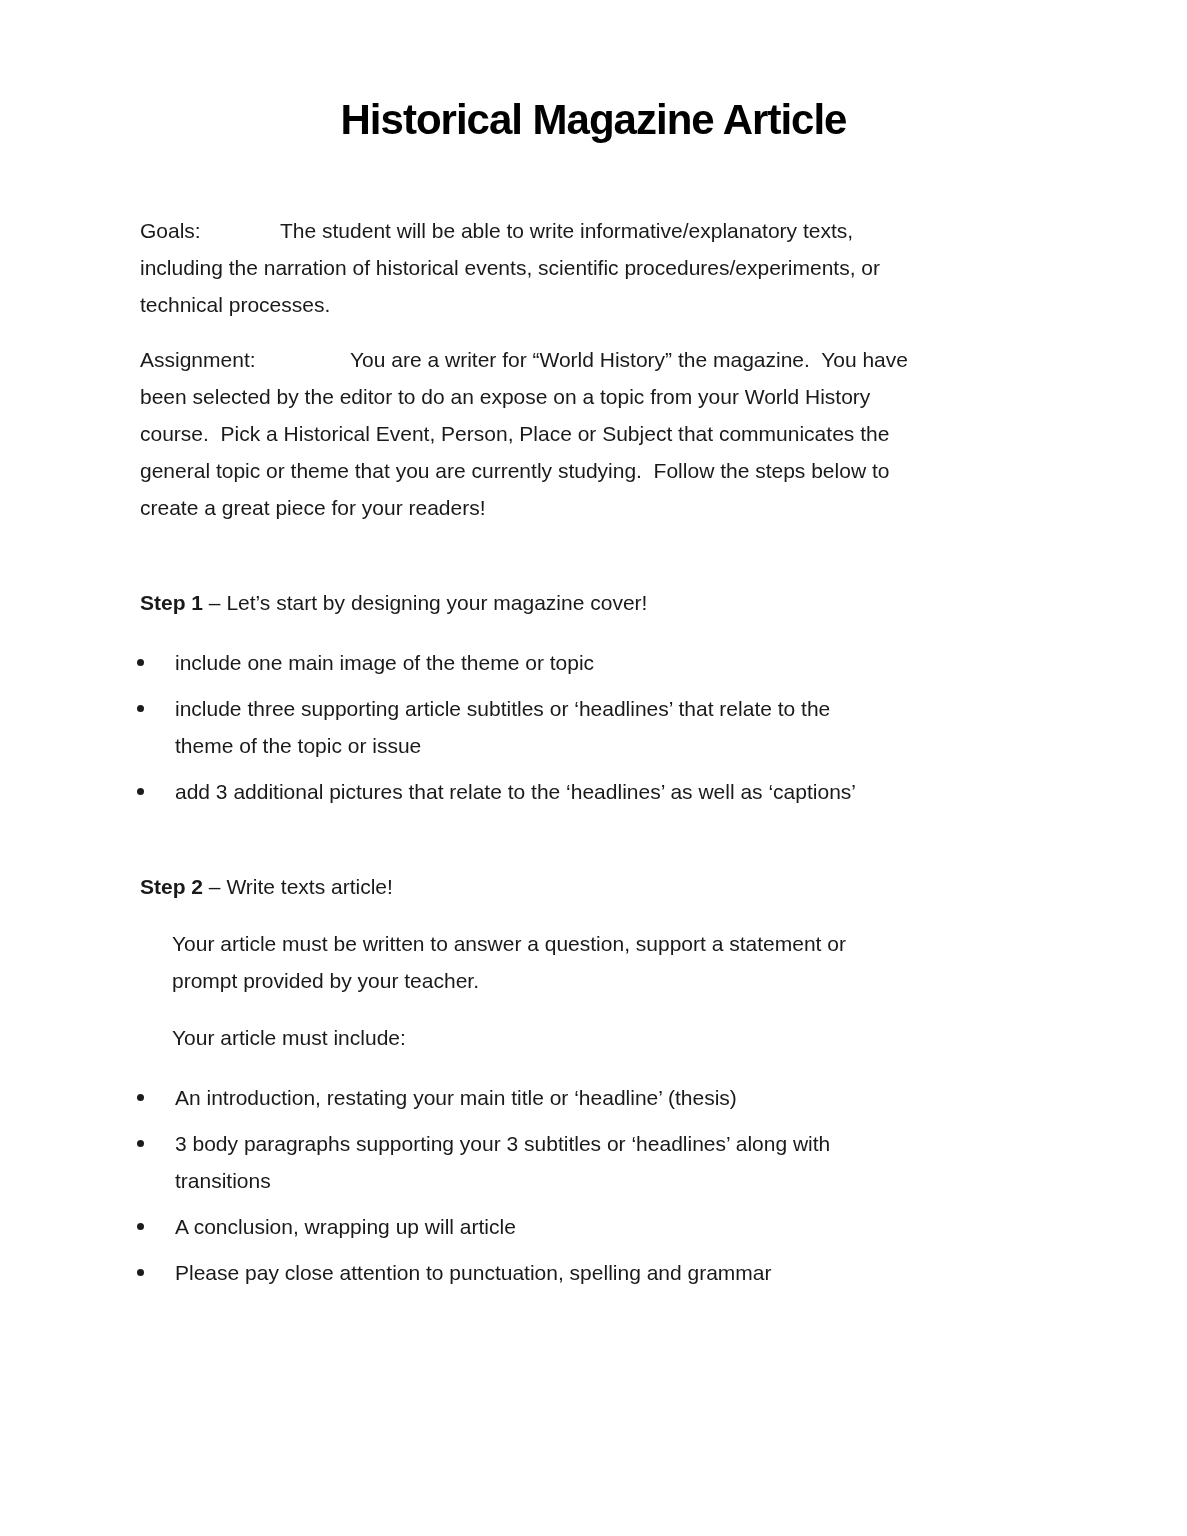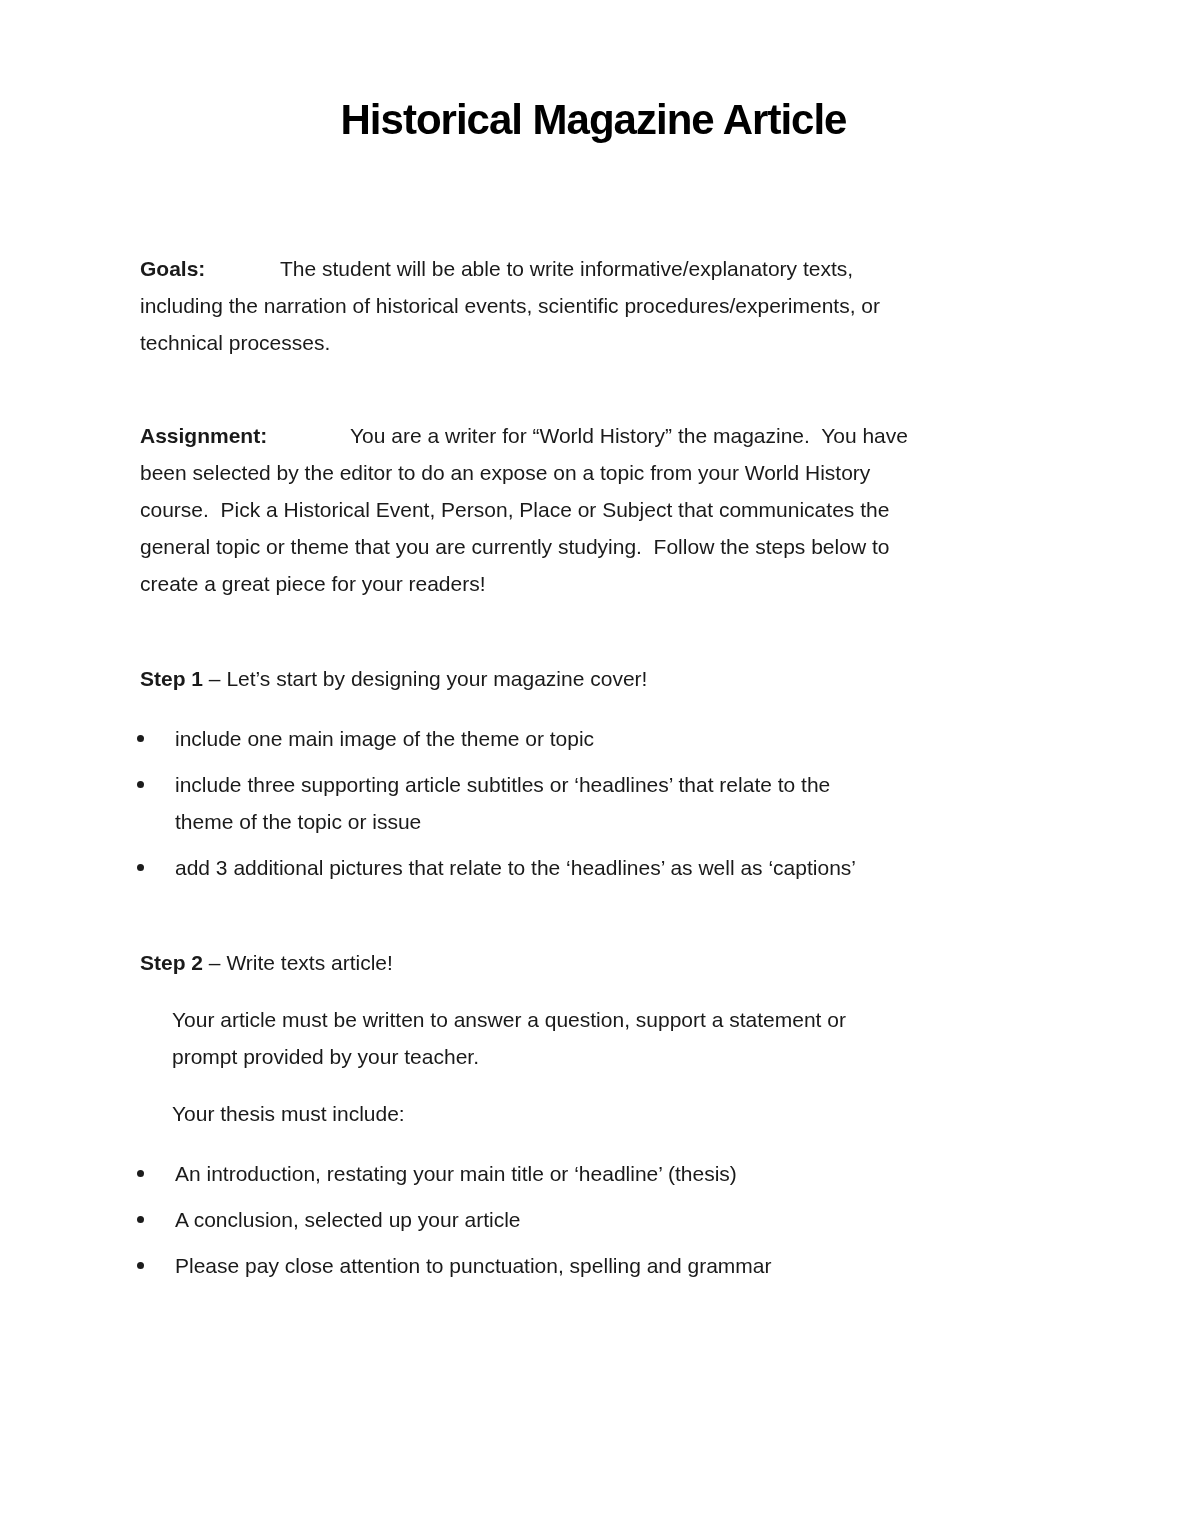--- a/index.html
+++ b/index.html
@@ -32,24 +32,23 @@
   }
   p, h1, ul { margin: 0; }
   .para {
     font-size: 21px;
     line-height: 37px;
     white-space: pre-wrap;
   }
   .para-goals      { margin-top: 68px; }
   .para-assignment { margin-top: 18px; }
   .inline-label {
-    font-weight: bold;
+    font-weight: normal;
     display: inline-block;
     white-space: pre;
-    margin-top: 38px;
   }
   .label-goals      { width: 140px; }
   .label-assignment { width: 210px; }
   .step-head {
     margin-top: 58px;
     font-size: 21px;
     line-height: 37px;
     white-space: pre-wrap;
   }
   .step-label { font-weight: bold; }
@@ -108,21 +107,23 @@
     <li>include three supporting article subtitles or ‘headlines’ that relate to the
 theme of the topic or issue</li>
     <li>add 3 additional pictures that relate to the ‘headlines’ as well as ‘captions’</li>
   </ul>
 
   <p class="step-head"><span class="step-label">Step 2</span><span> – Write texts article!</span></p>
 
   <p class="indent-para">Your article must be written to answer a question, support a statement or
 prompt provided by your teacher.</p>
 
-  <p class="indent-para">Your thesis must include:</p>
+  <p class="indent-para">Your article must include:</p>
 
   <ul class="bullets">
     <li>An introduction, restating your main title or ‘headline’ (thesis)</li>
-    <li>A conclusion, selected up your article</li>
+    <li>3 body paragraphs supporting your 3 subtitles or ‘headlines’ along with
+transitions</li>
+    <li>A conclusion, wrapping up will article</li>
     <li>Please pay close attention to punctuation, spelling and grammar</li>
   </ul>
 
 </div>
 
 </body></html>

